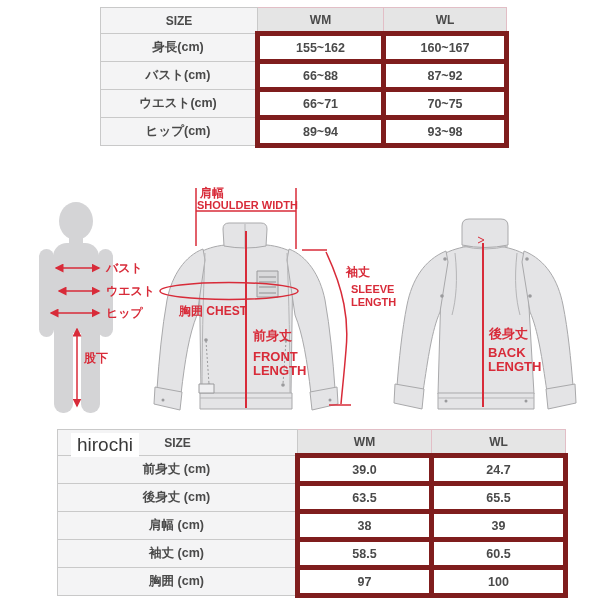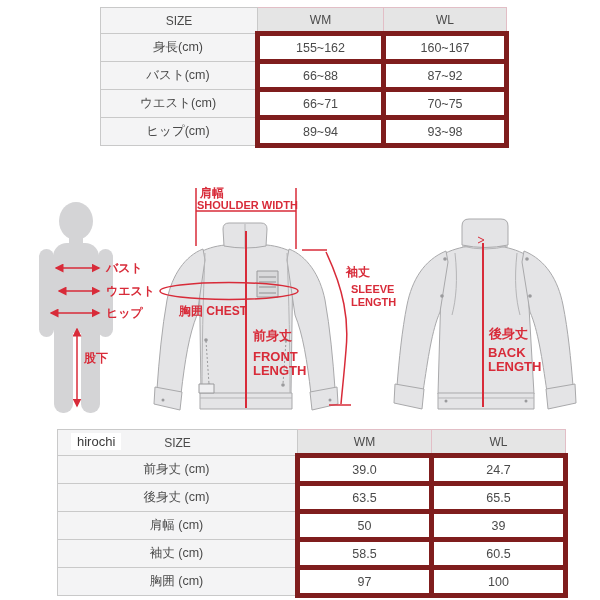--- a/index.html
+++ b/index.html
@@ -2,29 +2,29 @@
 <html><head>
 <meta charset="utf-8">
 <style>
   html,body{margin:0;padding:0;background:#fff;}
   .stage{position:relative;width:600px;height:600px;background:#ffffff;overflow:hidden;
          font-family:"Liberation Sans","DejaVu Sans",sans-serif;}
   table{border-collapse:collapse;table-layout:fixed;position:absolute;}
   #body-table{left:100px;top:7px;width:406px;}
   #garment-table{left:57px;top:429px;width:508px;}
   th,td{padding:0;text-align:center;vertical-align:middle;
-        font-size:12.5px;font-weight:400;color:#4a4a4a;}
+        font-size:12.5px;font-weight:700;color:#4a4a4a;}
   th{font-size:12px;}
   tr{height:28px;}
   tr.head{height:26px;}
   .gcell{background:#f4f4f5;border:1px solid #c9c9c9;}
   .phead{background:#e5e5e5;border:1px solid #e2bec6;}
   .vcell{background:#ffffff;border:5px solid #7f1d1d;}
   #watermark{position:absolute;left:71px;top:433px;z-index:6;background:#ffffff;
-             padding:1px 6px;font-size:13px;color:#3a3a3a;}
+             padding:1px 6px;font-size:19px;color:#3a3a3a;}
   #diagram{position:absolute;left:0;top:0;z-index:3;pointer-events:none;}
   .jp-red{font-weight:bold;fill:#d82b39;font-size:12px;}
   .en-red{font-weight:bold;fill:#d82b39;font-size:11px;}
   .big-red{font-weight:bold;fill:#d82b39;font-size:13px;}
 </style>
 </head>
 <body>
 
 <div class="stage">
 
@@ -80,21 +80,21 @@
       <td class="vcell">39.0</td>
       <td class="vcell">24.7</td>
     </tr>
     <tr>
       <td class="gcell">後身丈 (cm)</td>
       <td class="vcell">63.5</td>
       <td class="vcell">65.5</td>
     </tr>
     <tr>
       <td class="gcell">肩幅 (cm)</td>
-      <td class="vcell">50</td>
+      <td class="vcell">38</td>
       <td class="vcell">39</td>
     </tr>
     <tr>
       <td class="gcell">袖丈 (cm)</td>
       <td class="vcell">58.5</td>
       <td class="vcell">60.5</td>
     </tr>
     <tr>
       <td class="gcell">胸囲 (cm)</td>
       <td class="vcell">97</td>

